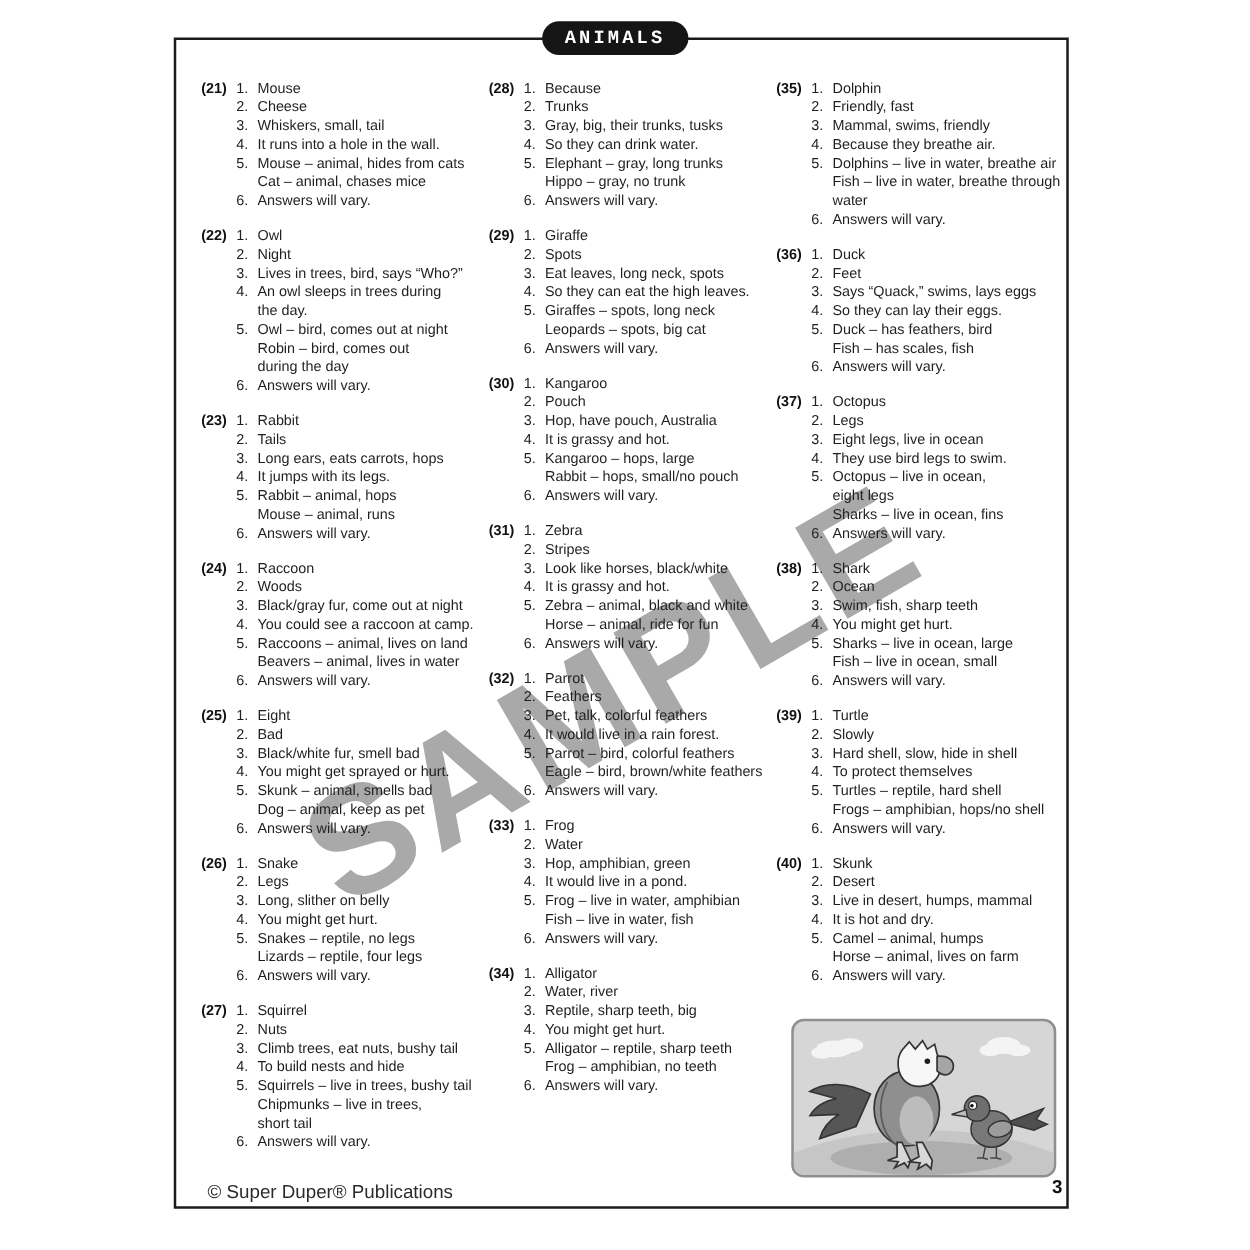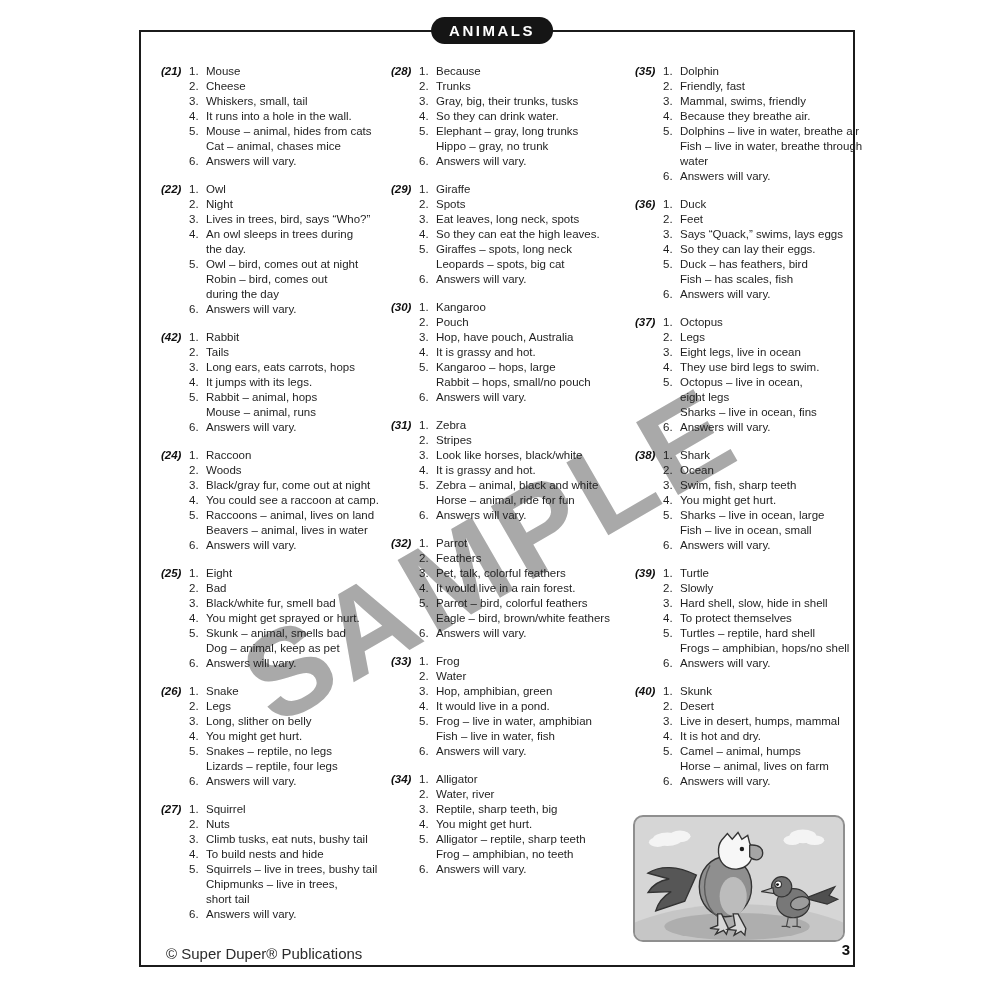--- a/index.html
+++ b/index.html
@@ -10,34 +10,34 @@
   
   .frame{
     position:absolute;left:139px;top:30px;width:716px;height:937px;
     border:2px solid #1b1b1b;box-sizing:border-box;background:#fff;
   }
   
   .title-badge{
     position:absolute;left:492px;top:17px;transform:translateX(-50%);
     background:#151515;color:#ffffff;border-radius:14px;
     padding:5px 18px;font-size:15px;font-weight:bold;letter-spacing:2.5px;
-    z-index:3;white-space:nowrap;
+    z-index:3;white-space:nowrap;font-family:Liberation Mono, monospace;
   }
   
   .watermark{
     position:absolute;left:490px;top:555px;
     transform:translate(-50%,-50%) rotate(-30deg);
     font-size:122px;font-weight:bold;letter-spacing:6px;
     color:#a9a9a9;z-index:1;white-space:nowrap;user-select:none;
   }
   
   .col{position:absolute;top:64px;width:228px;z-index:2;}
-  #col1{left:161px;} #col2{left:391px;} #col3{left:635px;}
+  #col1{left:161px;} #col2{left:391px;} #col3{left:621px;}
   .entry{display:flex;margin-bottom:13px;font-size:11.5px;line-height:15px;}
-  .eid{font-weight:bold;width:28px;flex:none;color:#111;font-style:italic;}
+  .eid{font-weight:bold;width:28px;flex:none;color:#111;}
   .items{flex:1;min-width:0;}
   .item{display:flex;}
   .inum{width:17px;flex:none;}
   .itxt{flex:1;min-width:0;}
   
   .copyright{position:absolute;left:166px;top:945px;font-size:15px;color:#2b2b2b;z-index:2;}
   .pagenum{position:absolute;left:828px;top:941px;width:22px;text-align:right;
     font-size:15px;font-weight:bold;color:#111;z-index:2;}
   
   .illus{
@@ -113,21 +113,21 @@
           <span class="itxt">Owl – bird, comes out at night<br>Robin – bird, comes out<br>during the day</span>
         </div>
         <div class="item">
           <span class="inum">6.</span>
           <span class="itxt">Answers will vary.</span>
         </div>
       </span>
   </div>
 
   <div class="entry">
-    <span class="eid">(42)</span>
+    <span class="eid">(23)</span>
     <span class="items">
         <div class="item">
           <span class="inum">1.</span>
           <span class="itxt">Rabbit</span>
         </div>
         <div class="item">
           <span class="inum">2.</span>
           <span class="itxt">Tails</span>
         </div>
         <div class="item">
@@ -245,21 +245,21 @@
         <div class="item">
           <span class="inum">1.</span>
           <span class="itxt">Squirrel</span>
         </div>
         <div class="item">
           <span class="inum">2.</span>
           <span class="itxt">Nuts</span>
         </div>
         <div class="item">
           <span class="inum">3.</span>
-          <span class="itxt">Climb tusks, eat nuts, bushy tail</span>
+          <span class="itxt">Climb trees, eat nuts, bushy tail</span>
         </div>
         <div class="item">
           <span class="inum">4.</span>
           <span class="itxt">To build nests and hide</span>
         </div>
         <div class="item">
           <span class="inum">5.</span>
           <span class="itxt">Squirrels – live in trees, bushy tail<br>Chipmunks – live in trees,<br>short tail</span>
         </div>
         <div class="item">

